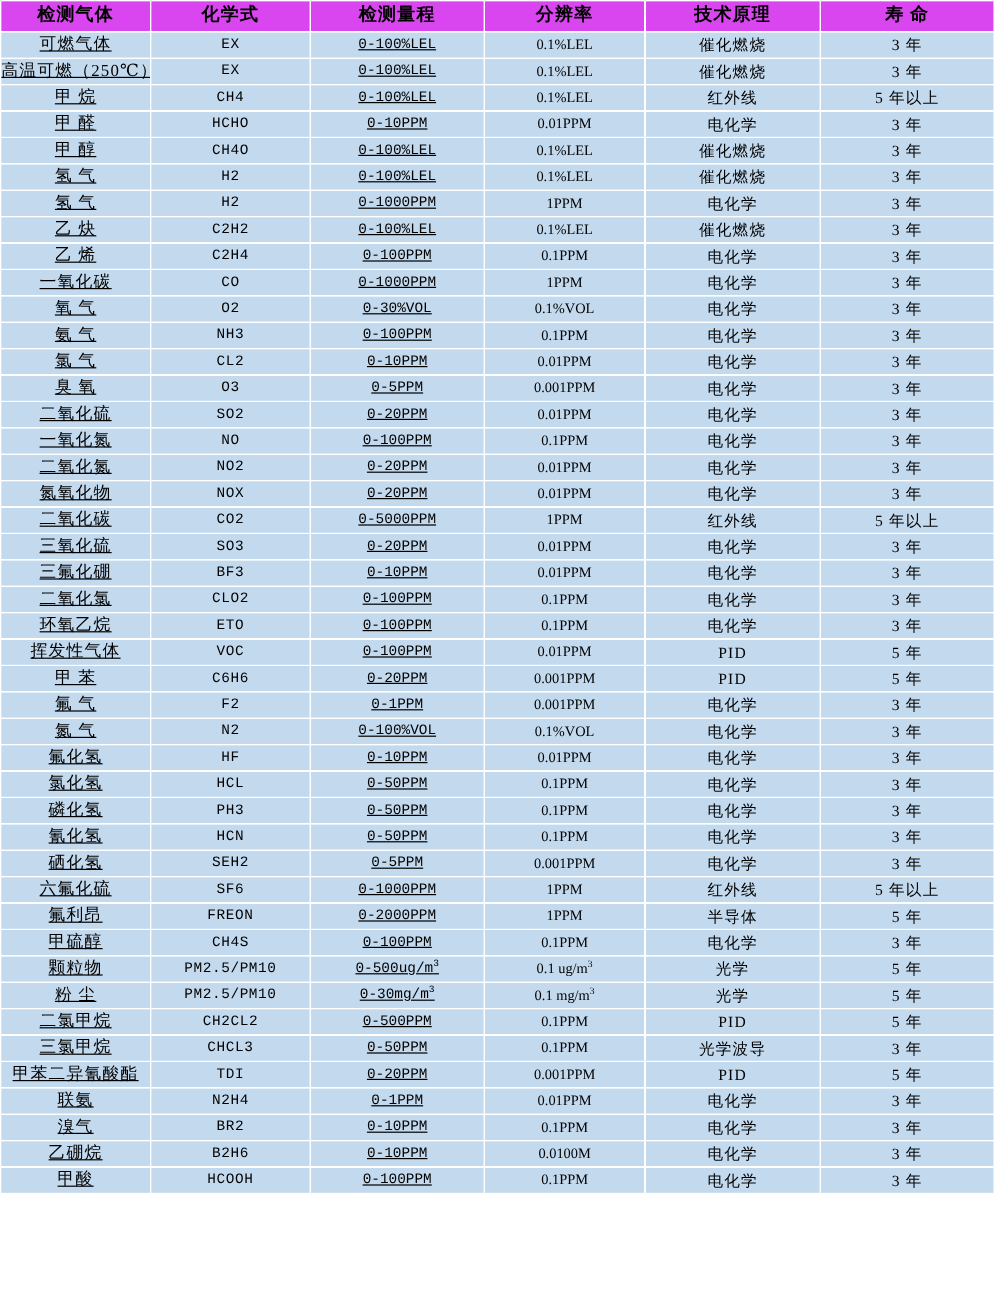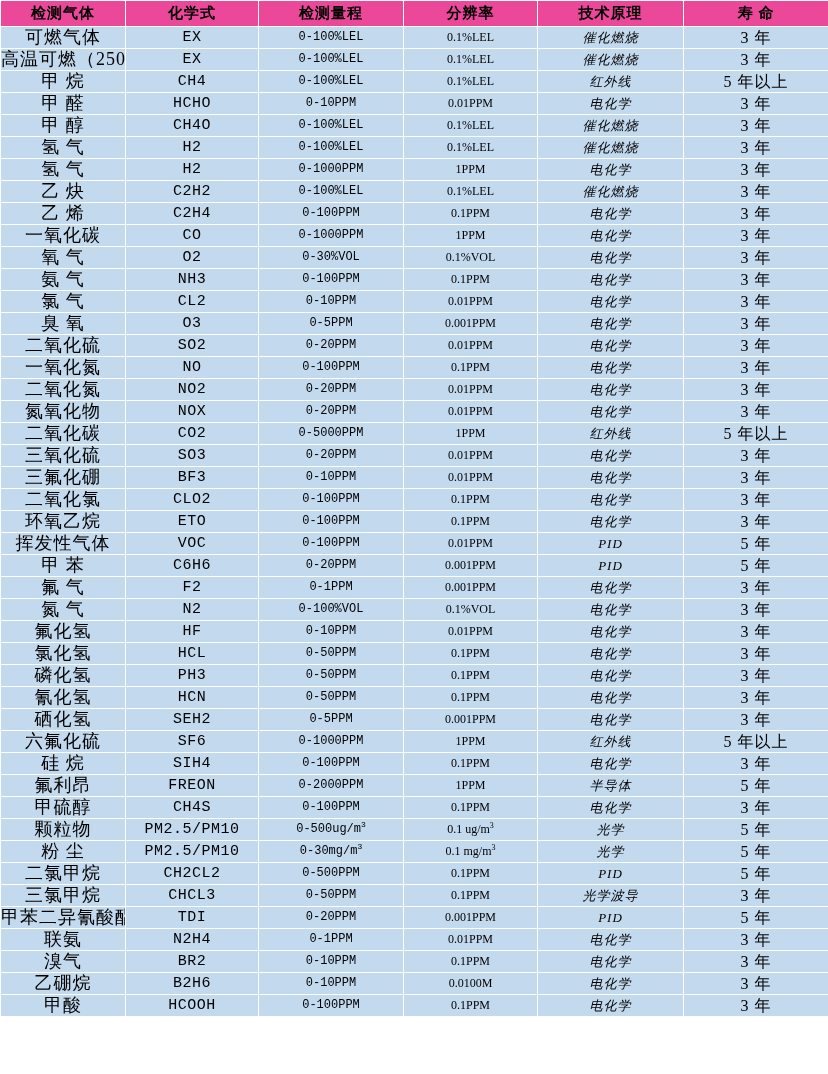--- a/index.html
+++ b/index.html
@@ -28,51 +28,52 @@
     vertical-align: middle;
     color: #000000;
     background: #c3d9ee;
     padding: 0;
     height: 21px;
     line-height: 21px;
     white-space: nowrap;
     overflow: hidden;
   }
   #gas-table thead th {
-    background: #ec4899;
+    background: #d946ef;
     font-weight: bold;
     font-size: 15px;
     height: 25px;
     line-height: 25px;
     letter-spacing: 1px;
   }
   .cell-name {
-    font-size: 18px;
+    font-size: 14px;
     letter-spacing: 1px;
+    text-decoration: underline;
   }
   .cell-formula {
     font-family: "Liberation Mono", "DejaVu Sans Mono", monospace;
-    font-size: 15px;
+    font-size: 12px;
     letter-spacing: 0.5px;
   }
   .cell-range {
     font-family: "Liberation Mono", "DejaVu Sans Mono", monospace;
     font-size: 12px;
+    text-decoration: underline;
   }
   .cell-res {
     font-family: Liberation Serif, serif;
     font-size: 12px;
   }
   .cell-tech {
     font-size: 13px;
     letter-spacing: 1px;
-    font-style: italic;
   }
   .cell-life {
-    font-size: 16px;
+    font-size: 13px;
     letter-spacing: 1px;
   }
   .cell-range sup, .cell-res sup {
     font-size: 8px;
     vertical-align: super;
     line-height: 0;
   }
 </style>
 </head>
 <body>
@@ -355,28 +356,20 @@
       </tr>
       <tr>
         <td class="cell-name">六氟化硫</td>
         <td class="cell-formula">SF6</td>
         <td class="cell-range">0-1000PPM</td>
         <td class="cell-res">1PPM</td>
         <td class="cell-tech">红外线</td>
         <td class="cell-life">5 年以上</td>
       </tr>
       <tr>
-        <td class="cell-name">硅 烷</td>
-        <td class="cell-formula">SIH4</td>
-        <td class="cell-range">0-100PPM</td>
-        <td class="cell-res">0.1PPM</td>
-        <td class="cell-tech">电化学</td>
-        <td class="cell-life">3 年</td>
-      </tr>
-      <tr>
         <td class="cell-name">氟利昂</td>
         <td class="cell-formula">FREON</td>
         <td class="cell-range">0-2000PPM</td>
         <td class="cell-res">1PPM</td>
         <td class="cell-tech">半导体</td>
         <td class="cell-life">5 年</td>
       </tr>
       <tr>
         <td class="cell-name">甲硫醇</td>
         <td class="cell-formula">CH4S</td>

